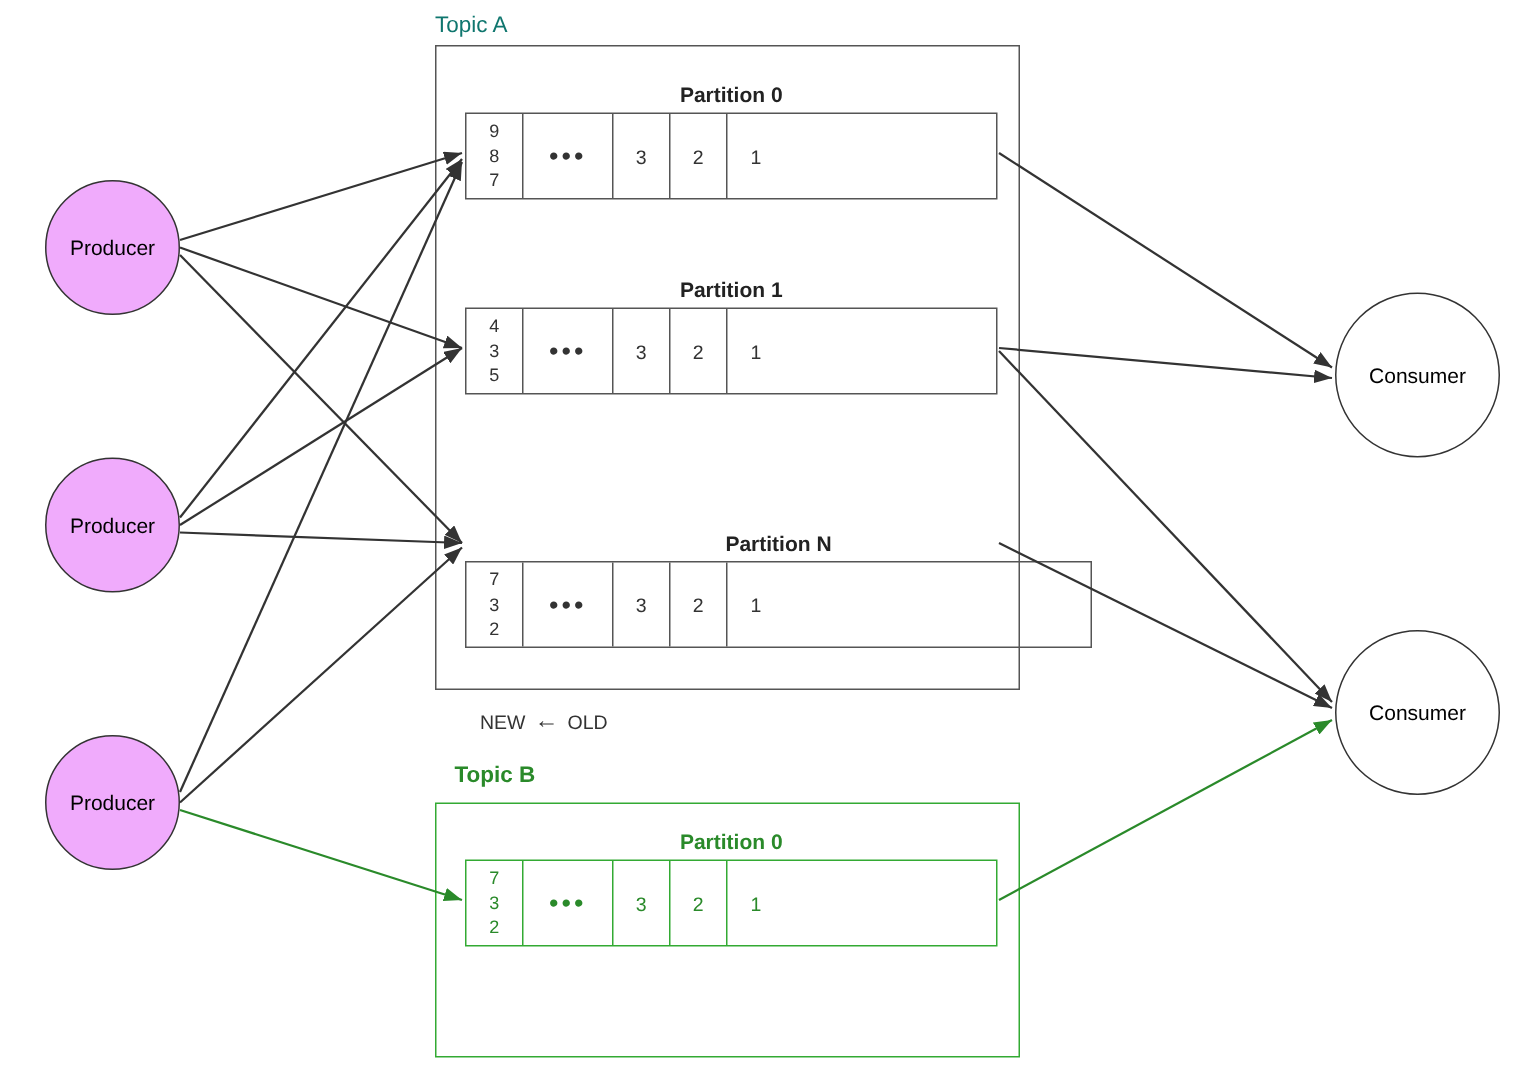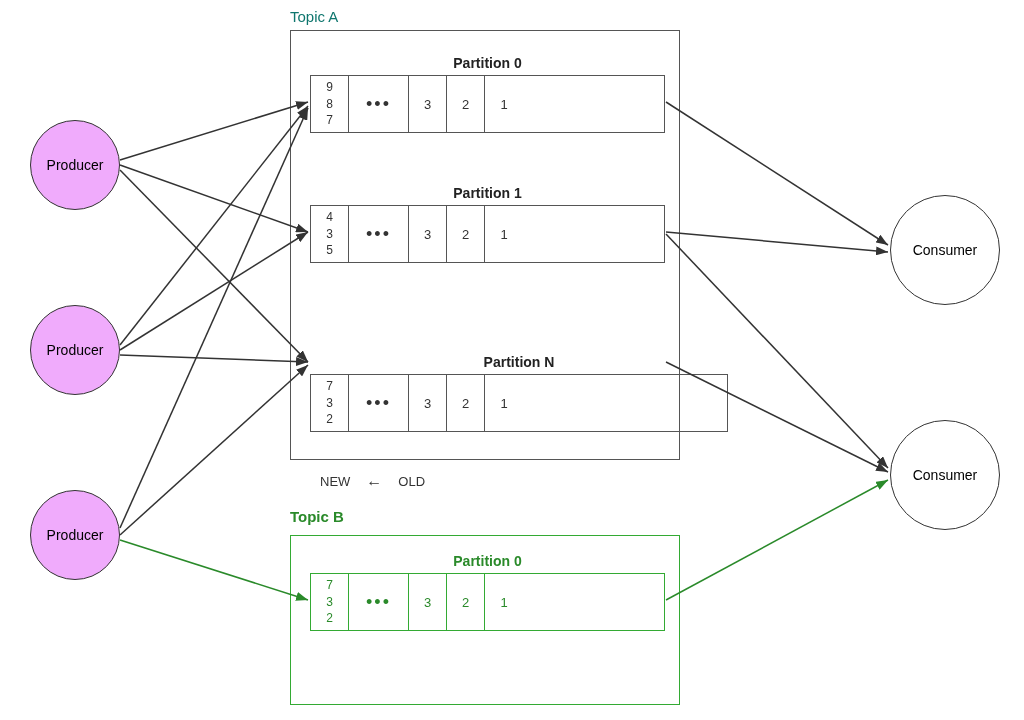--- a/index.html
+++ b/index.html
@@ -61,21 +61,21 @@
       top: 535px;
       left: 290px;
       width: 390px;
       height: 170px;
       border: 1.5px solid #3a3;
       background: #fff;
     }
     .topic-b-label {
       position: absolute;
       top: 508px;
-      left: 290px;
+      left: 303px;
       font-size: 15px;
       font-weight: 500;
       color: #2a8a2a;
     }
     .partition-label {
       text-align: center;
       font-size: 14px;
       font-weight: 600;
       margin-bottom: 4px;
       color: #222;
@@ -153,21 +153,21 @@
     }
     
     .new-old-label {
       position: absolute;
       top: 472px;
       left: 320px;
       font-size: 13px;
       color: #333;
       display: flex;
       align-items: center;
-      gap: 16px;
+      gap: 6px;
     }
     .new-old-arrow {
       font-size: 16px;
     }
   </style>
 </head>
 <body>
 
 <div class="diagram-container">
 

